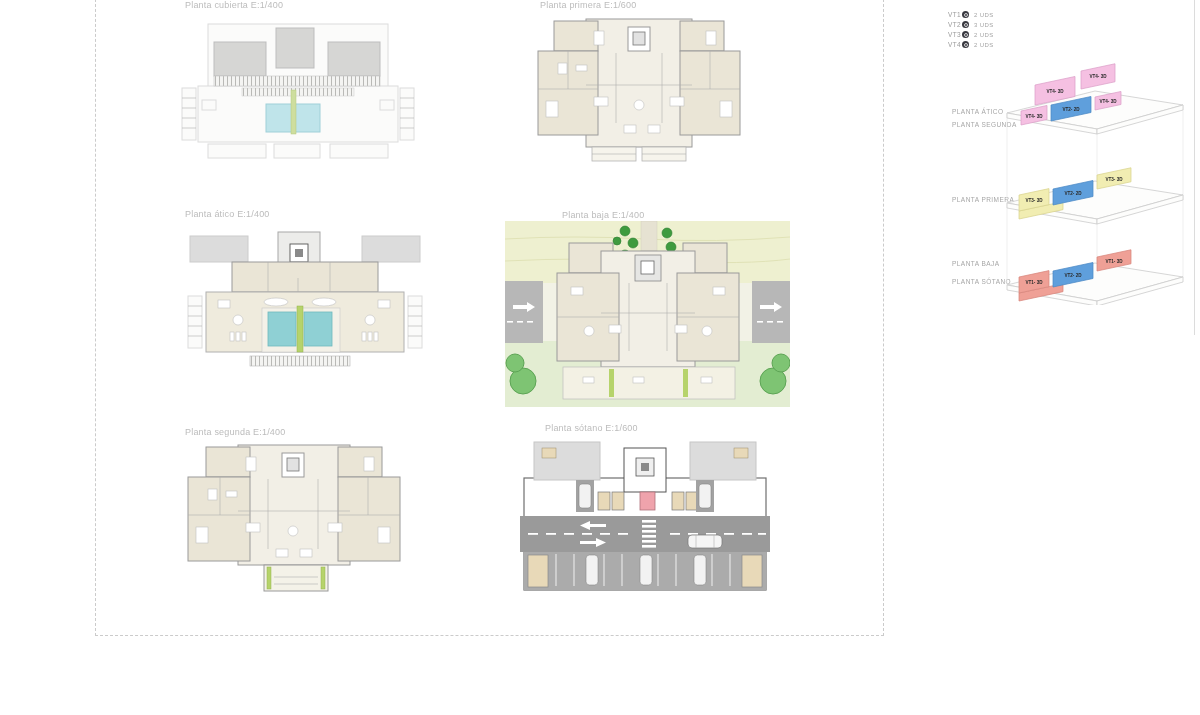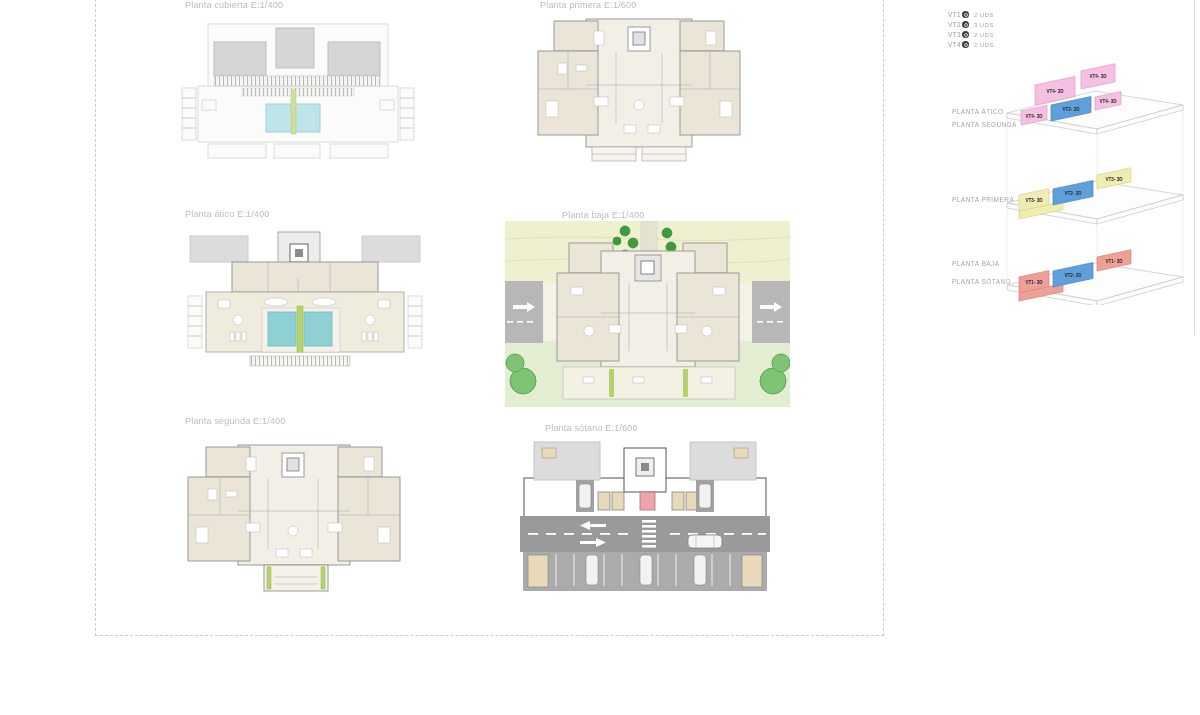--- a/index.html
+++ b/index.html
@@ -274,21 +274,21 @@
       <rect x="196" y="156" width="11" height="6" class="furn"></rect>
   </g>
   <g>
     <circle cx="18" cy="160" r="13" fill="#7ec473" stroke="#5da455"></circle>
       <circle cx="10" cy="142" r="9" fill="#7ec473" stroke="#5da455"></circle>
     <circle cx="268" cy="160" r="13" fill="#7ec473" stroke="#5da455"></circle>
       <circle cx="276" cy="142" r="9" fill="#7ec473" stroke="#5da455"></circle>
   </g>
 </svg>
 
-<div class="plan-title" style="left:185px;top:416px">Planta segunda E:1/400</div>
+<div class="plan-title" style="left:185px;top:427px">Planta segunda E:1/400</div>
 <svg class="abs" style="left:172px;top:437px" width="248" height="160" viewBox="0 0 248 160">
   <g>
     <rect x="66" y="8" width="112" height="120" class="beigel"></rect>
     <rect x="34" y="10" width="44" height="30" class="beige"></rect>
     <rect x="166" y="10" width="44" height="30" class="beige"></rect>
     <rect x="16" y="40" width="62" height="84" class="beige"></rect>
     <rect x="166" y="40" width="62" height="84" class="beige"></rect>
   </g>
   <g>
     <rect x="110" y="16" width="22" height="24" class="w"></rect>

